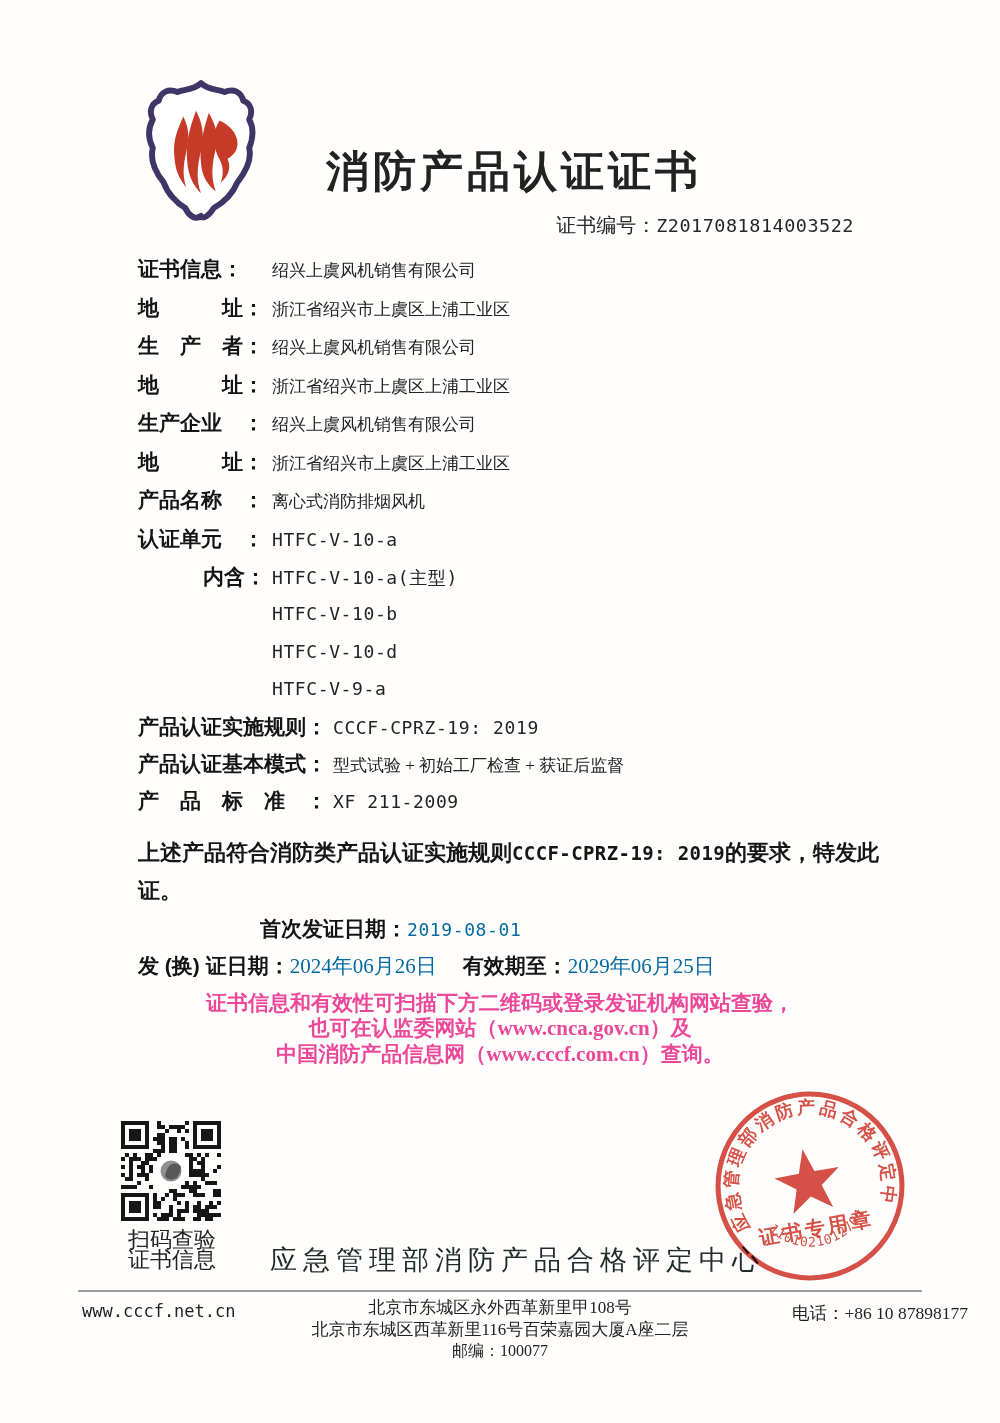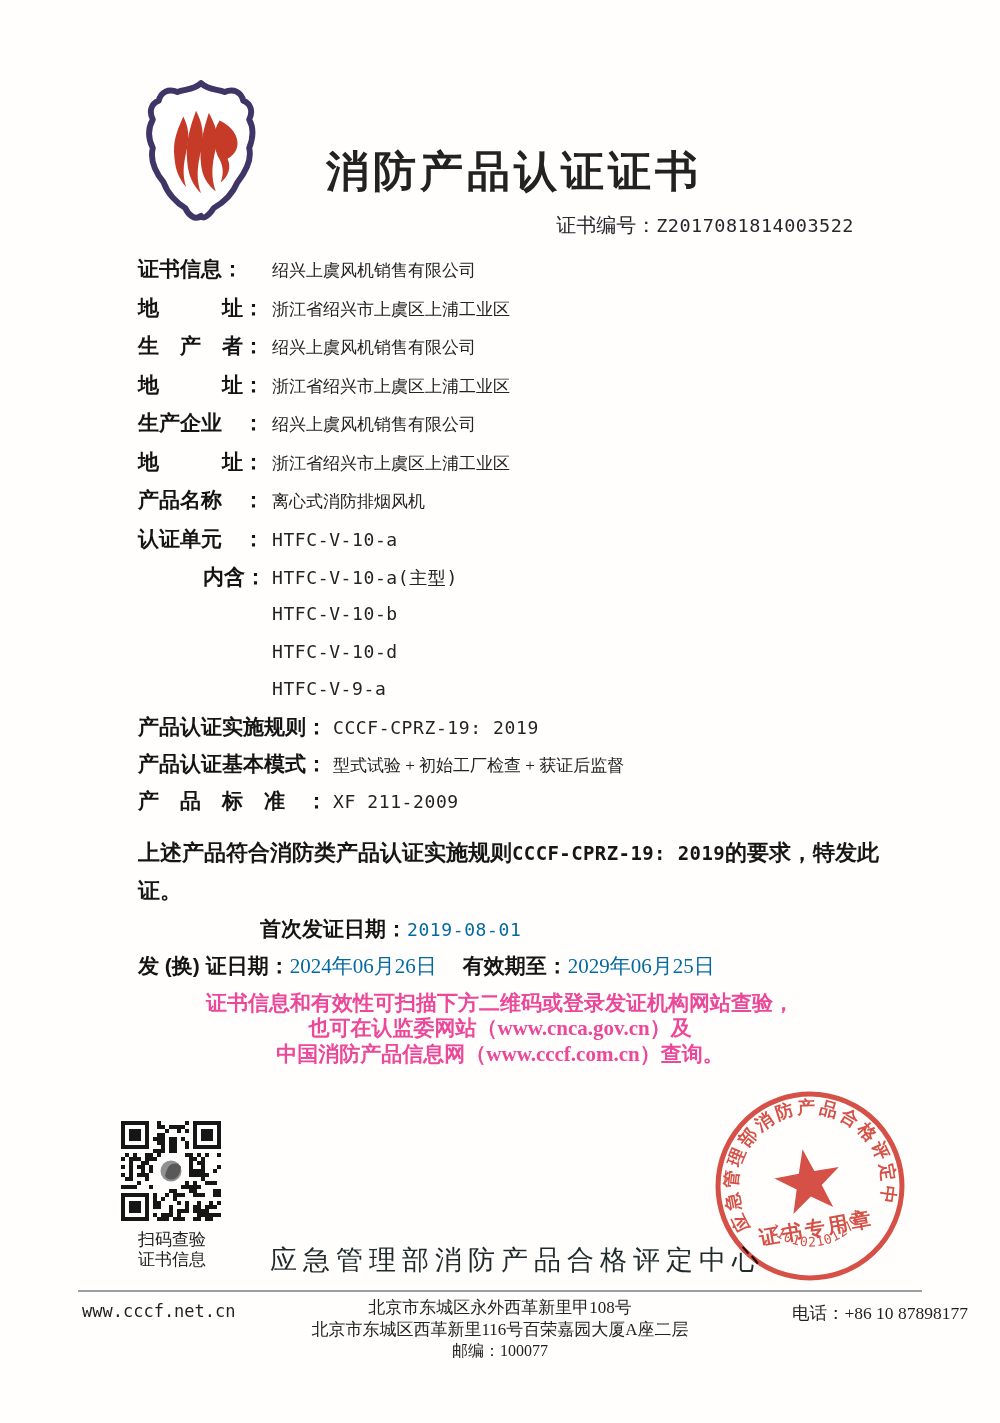--- a/index.html
+++ b/index.html
@@ -64,21 +64,21 @@
   .verify{
     margin-left:-138px;width:1000px;margin-top:6px;
     text-align:center;font-weight:bold;
     font-size:21px;line-height:25.5px;color:#ec4899;
     font-family:"Liberation Serif",serif;
   }
 
   
   .qr-wrap{position:absolute;left:121px;top:1121px;width:102px;text-align:center;}
   .qr-wrap svg{display:block;width:100px;height:100px;}
-  .qr-caption{margin-top:9px;font-size:17px;line-height:19.5px;color:#222;}
+  .qr-caption{margin-top:9px;font-size:22px;line-height:19.5px;color:#222;}
   .issuer{
     position:absolute;left:270px;top:1242px;
     font-size:27px;letter-spacing:6px;color:#1f2a2a;
     font-family:"Liberation Serif",serif;white-space:nowrap;
   }
   .seal{
     position:absolute;left:714px;top:1090px;width:192px;height:192px;
     transform:rotate(-10deg);
     opacity:0.88;mix-blend-mode:multiply;
   }

